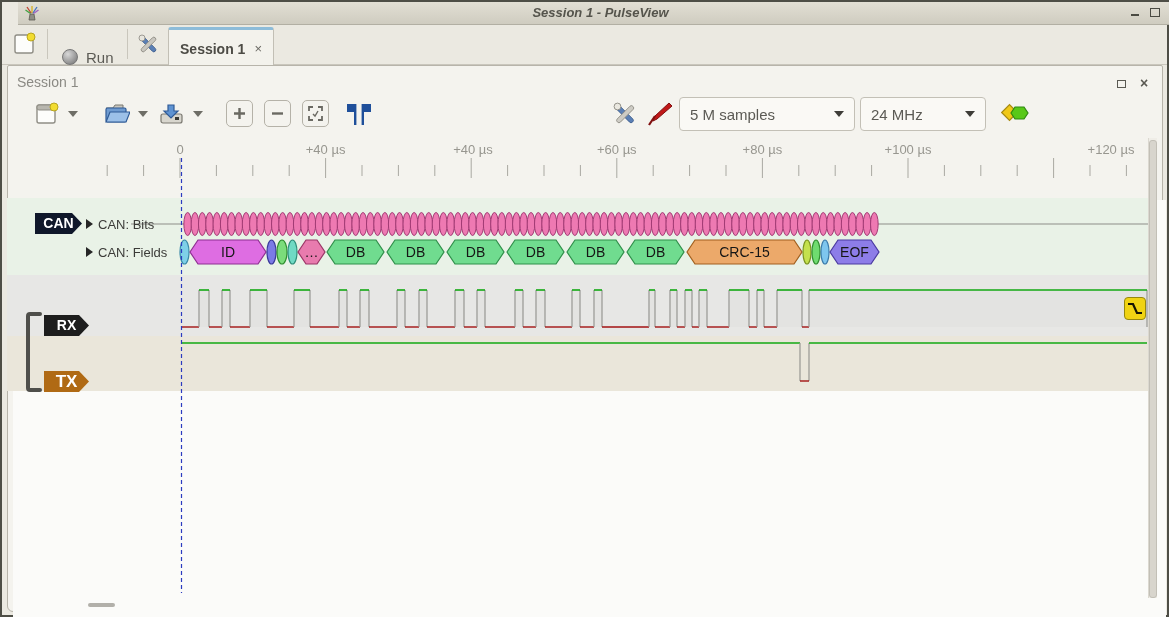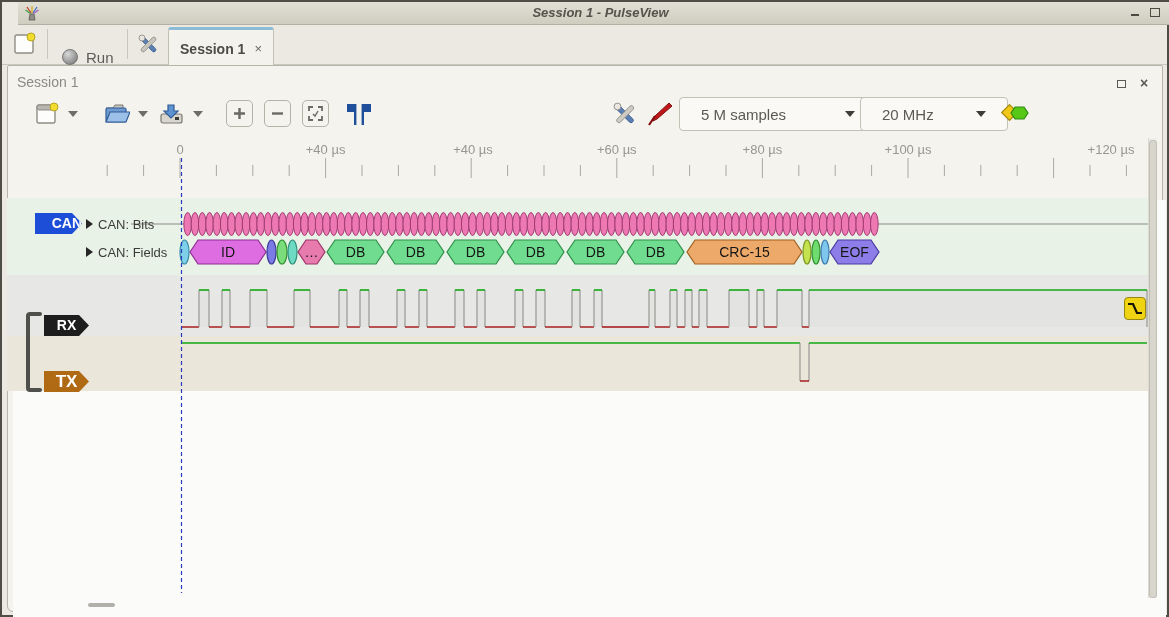--- a/index.html
+++ b/index.html
@@ -29,35 +29,35 @@
   #dock-title{position:absolute;left:9px;top:8px;font-size:14px;color:#8b8a84;}
   .dockctl{position:absolute;top:9px;color:#5a5952;font-size:12px;}
   #dock-float i{display:inline-block;width:7px;height:6px;border:1.5px solid #5a5952;}
   
   #cap-toolbar{position:absolute;left:0;top:28px;width:100%;height:42px;}
   .tbtn{position:absolute;top:3px;height:34px;display:flex;align-items:center;}
   .dd-arrow{width:0;height:0;border-left:5px solid transparent;border-right:5px solid transparent;border-top:6px solid #6e6d66;margin-left:8px;}
   .sq-btn{position:absolute;top:6px;width:25px;height:25px;border:1px solid #b5b2a8;border-radius:5px;
     display:flex;align-items:center;justify-content:center;}
   .combo{position:absolute;top:3px;height:32px;background:#faf9f5;border:1px solid #c3c0b6;border-radius:4px;
-    display:flex;align-items:center;justify-content:space-between;padding:0 21px;font-size:15px;color:#5b5a54;}
+    display:flex;align-items:center;justify-content:space-between;padding:0 10px;font-size:15px;color:#5b5a54;}
   .combo .dd-arrow{border-top-color:#3e3d38;}
   #device-combo{position:absolute;top:3px;height:32px;display:flex;align-items:center;font-size:15px;color:#5b5a54;}
   
   #trace-area{position:absolute;left:5px;top:134px;width:1153px;height:464px;background:#fbfbf9;overflow:hidden;}
   .rowband{position:absolute;left:5px;width:1142px;}
   #band-decode{top:196px;height:77px;background:#e9f2e7;}
   #band-rx{top:273px;height:61px;background:#e7e7e5;}
   #band-tx{top:334px;height:55px;background:#eae6da;}
   #ruler-labels div{position:absolute;top:140px;transform:translateX(-50%);font-size:13px;color:#97968f;white-space:nowrap;}
   svg#overlay{position:absolute;left:0;top:0;pointer-events:none;}
   
   .tag{position:absolute;color:#fff;font-weight:bold;text-align:center;
     clip-path:polygon(0 0,calc(100% - 10px) 0,100% 50%,calc(100% - 10px) 100%,0 100%);}
-  #tag-can{left:33px;top:211px;width:47px;height:21px;font-size:14px;line-height:21px;background:#1d4ed8;text-align:right;}
+  #tag-can{left:33px;top:211px;width:47px;height:21px;font-size:14px;line-height:21px;background:#0f172a;}
   #tag-rx{left:42px;top:313px;width:45px;height:21px;font-size:14px;line-height:21px;background:#1d1d1d;}
   #tag-tx{left:42px;top:369px;width:45px;height:21px;font-size:17px;line-height:21px;background:#b06a14;}
   .expander{position:absolute;width:0;height:0;border-top:5px solid transparent;border-bottom:5px solid transparent;border-left:7px solid #262626;}
   .rowlabel{position:absolute;font-size:13px;color:#3b3b38;}
   #trig-marker{position:absolute;left:1122px;top:295px;width:20px;height:21px;background:#f0d313;
     border:1.5px solid #96880e;border-radius:4px;}
   
   #hscroll{position:absolute;left:86px;top:601px;width:27px;height:4px;background:#b2b0aa;border-radius:2px;}
   #vscroll{position:absolute;left:1146px;top:136px;width:8px;height:460px;background:#efede7;border-left:1px solid #dbd8d0;}
   #vscroll i{display:block;width:6px;height:456px;margin:2px auto;background:#d8d5cd;border:1px solid #c2bfb6;border-radius:3px;}
@@ -175,21 +175,21 @@
         <svg width="28" height="28" viewBox="0 0 28 28">
           <path d="M24 3 L27 6 L12 19 L8 21 L10 16 Z" fill="#c01818" stroke="#801010" stroke-width="1"></path>
           <path d="M10 16 L4 25" stroke="#801010" stroke-width="2.2"></path>
         </svg>
       </div>
       <div class="combo" style="left:671px;width:154px">
         <span>5 M samples</span>
         <span class="dd-arrow"></span>
       </div>
       <div class="combo" style="left:852px;width:104px">
-        <span>20 MHz</span>
+        <span>24 MHz</span>
         <span class="dd-arrow"></span>
       </div>
       <div class="abs" style="left:993px;top:8px">
         <svg width="30" height="22" viewBox="0 0 30 22">
           <rect x="3" y="5" width="11" height="11" transform="rotate(45 8.5 10.5)" fill="#f0c818" stroke="#a88a10" stroke-width="1.2"></rect>
           <path d="M14 5 L23 5 L27 11 L23 17 L14 17 L10 11 Z" fill="#58c818" stroke="#2f8a10" stroke-width="1.2"></path>
         </svg>
       </div>
     </div>
 

